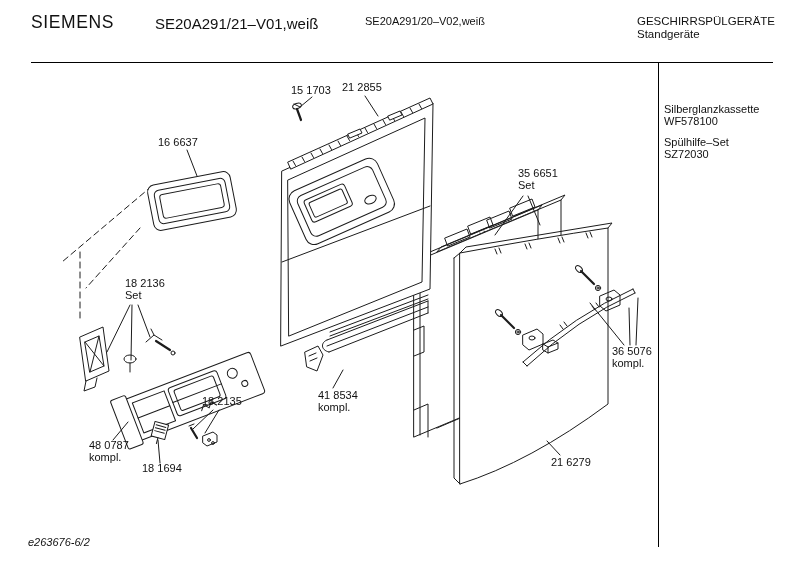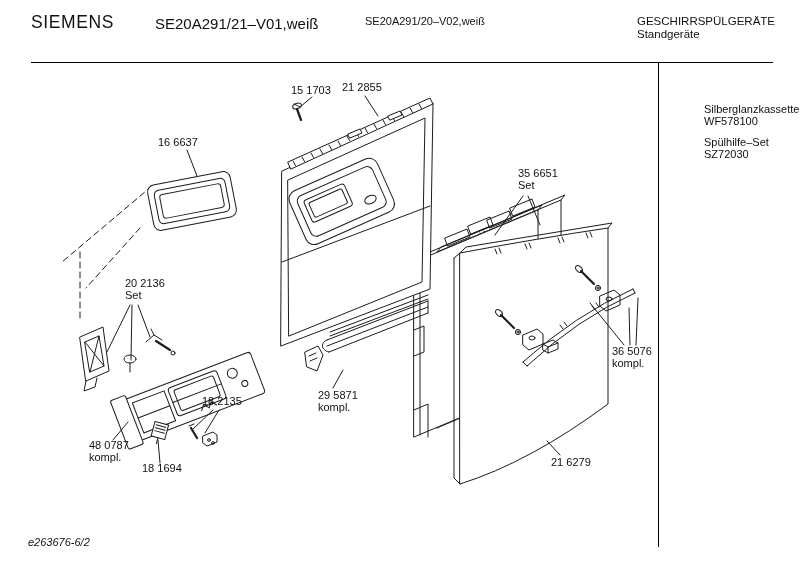--- a/index.html
+++ b/index.html
@@ -6,21 +6,21 @@
   body{width:800px;height:566px;position:relative;overflow:hidden;
        font-family:"Liberation Sans","DejaVu Sans",sans-serif;color:#111;}
   .abs{position:absolute;}
   .brand{left:31px;top:12px;font-size:17.5px;font-weight:400;letter-spacing:.6px;}
   .model1{left:155px;top:15px;font-size:15px;}
   .model2{left:317px;top:15px;font-size:11px;margin-left:48px;}
   .cat{left:637px;top:15px;font-size:11.5px;line-height:13px;}
   .hrule{left:31px;top:62px;width:742px;height:1.4px;background:#000;}
   .vrule{left:658px;top:62px;width:1.4px;height:485px;background:#000;}
   .sidebar{left:664px;top:103px;font-size:11px;line-height:12px;}
-  .sb-item{margin-bottom:9px;margin-left:40px;}
+  .sb-item{margin-bottom:9px;}
   .plabel{position:absolute;font-size:11px;line-height:12px;white-space:nowrap;}
   .footer{left:28px;top:536px;font-size:11px;font-style:italic;}
   svg{position:absolute;left:0;top:0;}
   .ln{stroke:#1c1c1c;fill:none;stroke-width:1;stroke-linejoin:round;stroke-linecap:round;}
   .wf{fill:#ffffff;}
   .dash{stroke-dasharray:6 4;}
   .thick{stroke-width:2.2;}
 </style>
 </head>
 <body>
@@ -191,29 +191,29 @@
     <div>21 2855</div>
   </div>
 <div class="plabel" style="left:158px;top:136px">
     <div>16 6637</div>
   </div>
 <div class="plabel" style="left:518px;top:167px">
   <div>35 6651</div>
   <div>Set</div>
 </div>
 <div class="plabel" style="left:125px;top:277px">
-  <div>20 2136</div>
+  <div>18 2136</div>
   <div>Set</div>
 </div>
 <div class="plabel" style="left:612px;top:345px">
   <div>36 5076</div>
   <div>kompl.</div>
 </div>
 <div class="plabel" style="left:318px;top:389px">
-  <div>29 5871</div>
+  <div>41 8534</div>
   <div>kompl.</div>
 </div>
 <div class="plabel" style="left:202px;top:395px">
     <div>18 2135</div>
   </div>
 <div class="plabel" style="left:89px;top:439px">
   <div>48 0787</div>
   <div>kompl.</div>
 </div>
 <div class="plabel" style="left:142px;top:462px">

